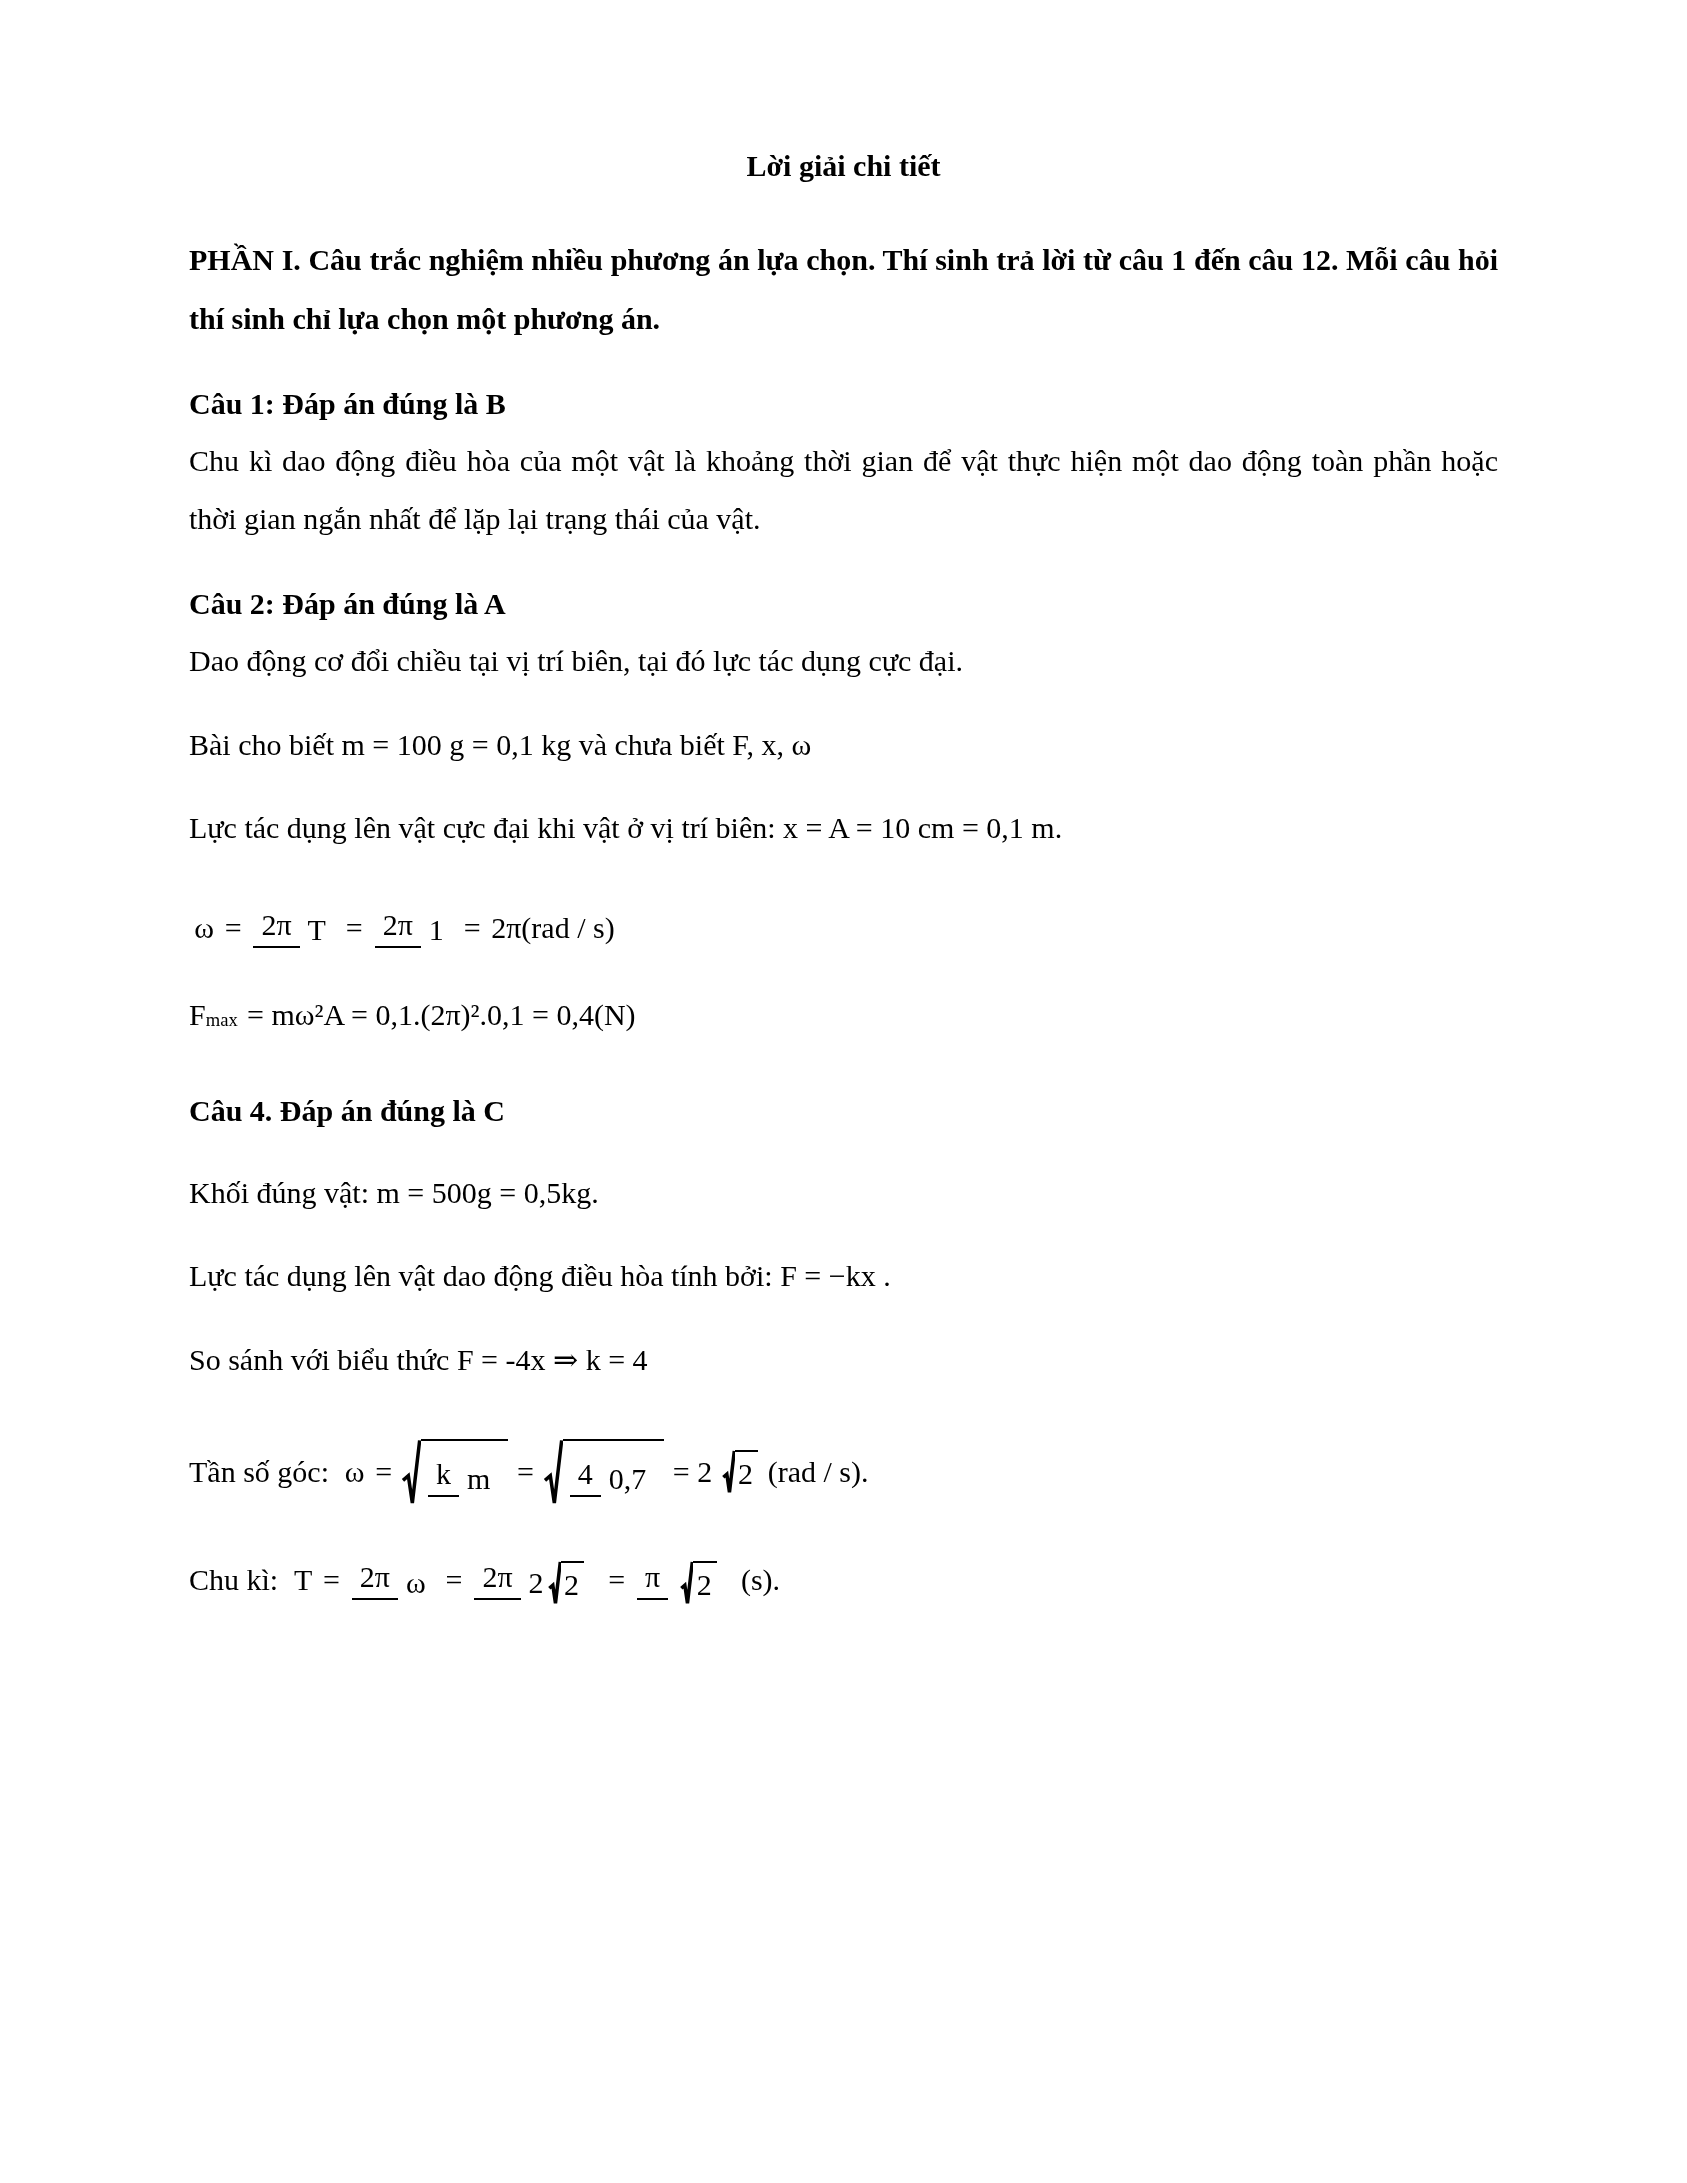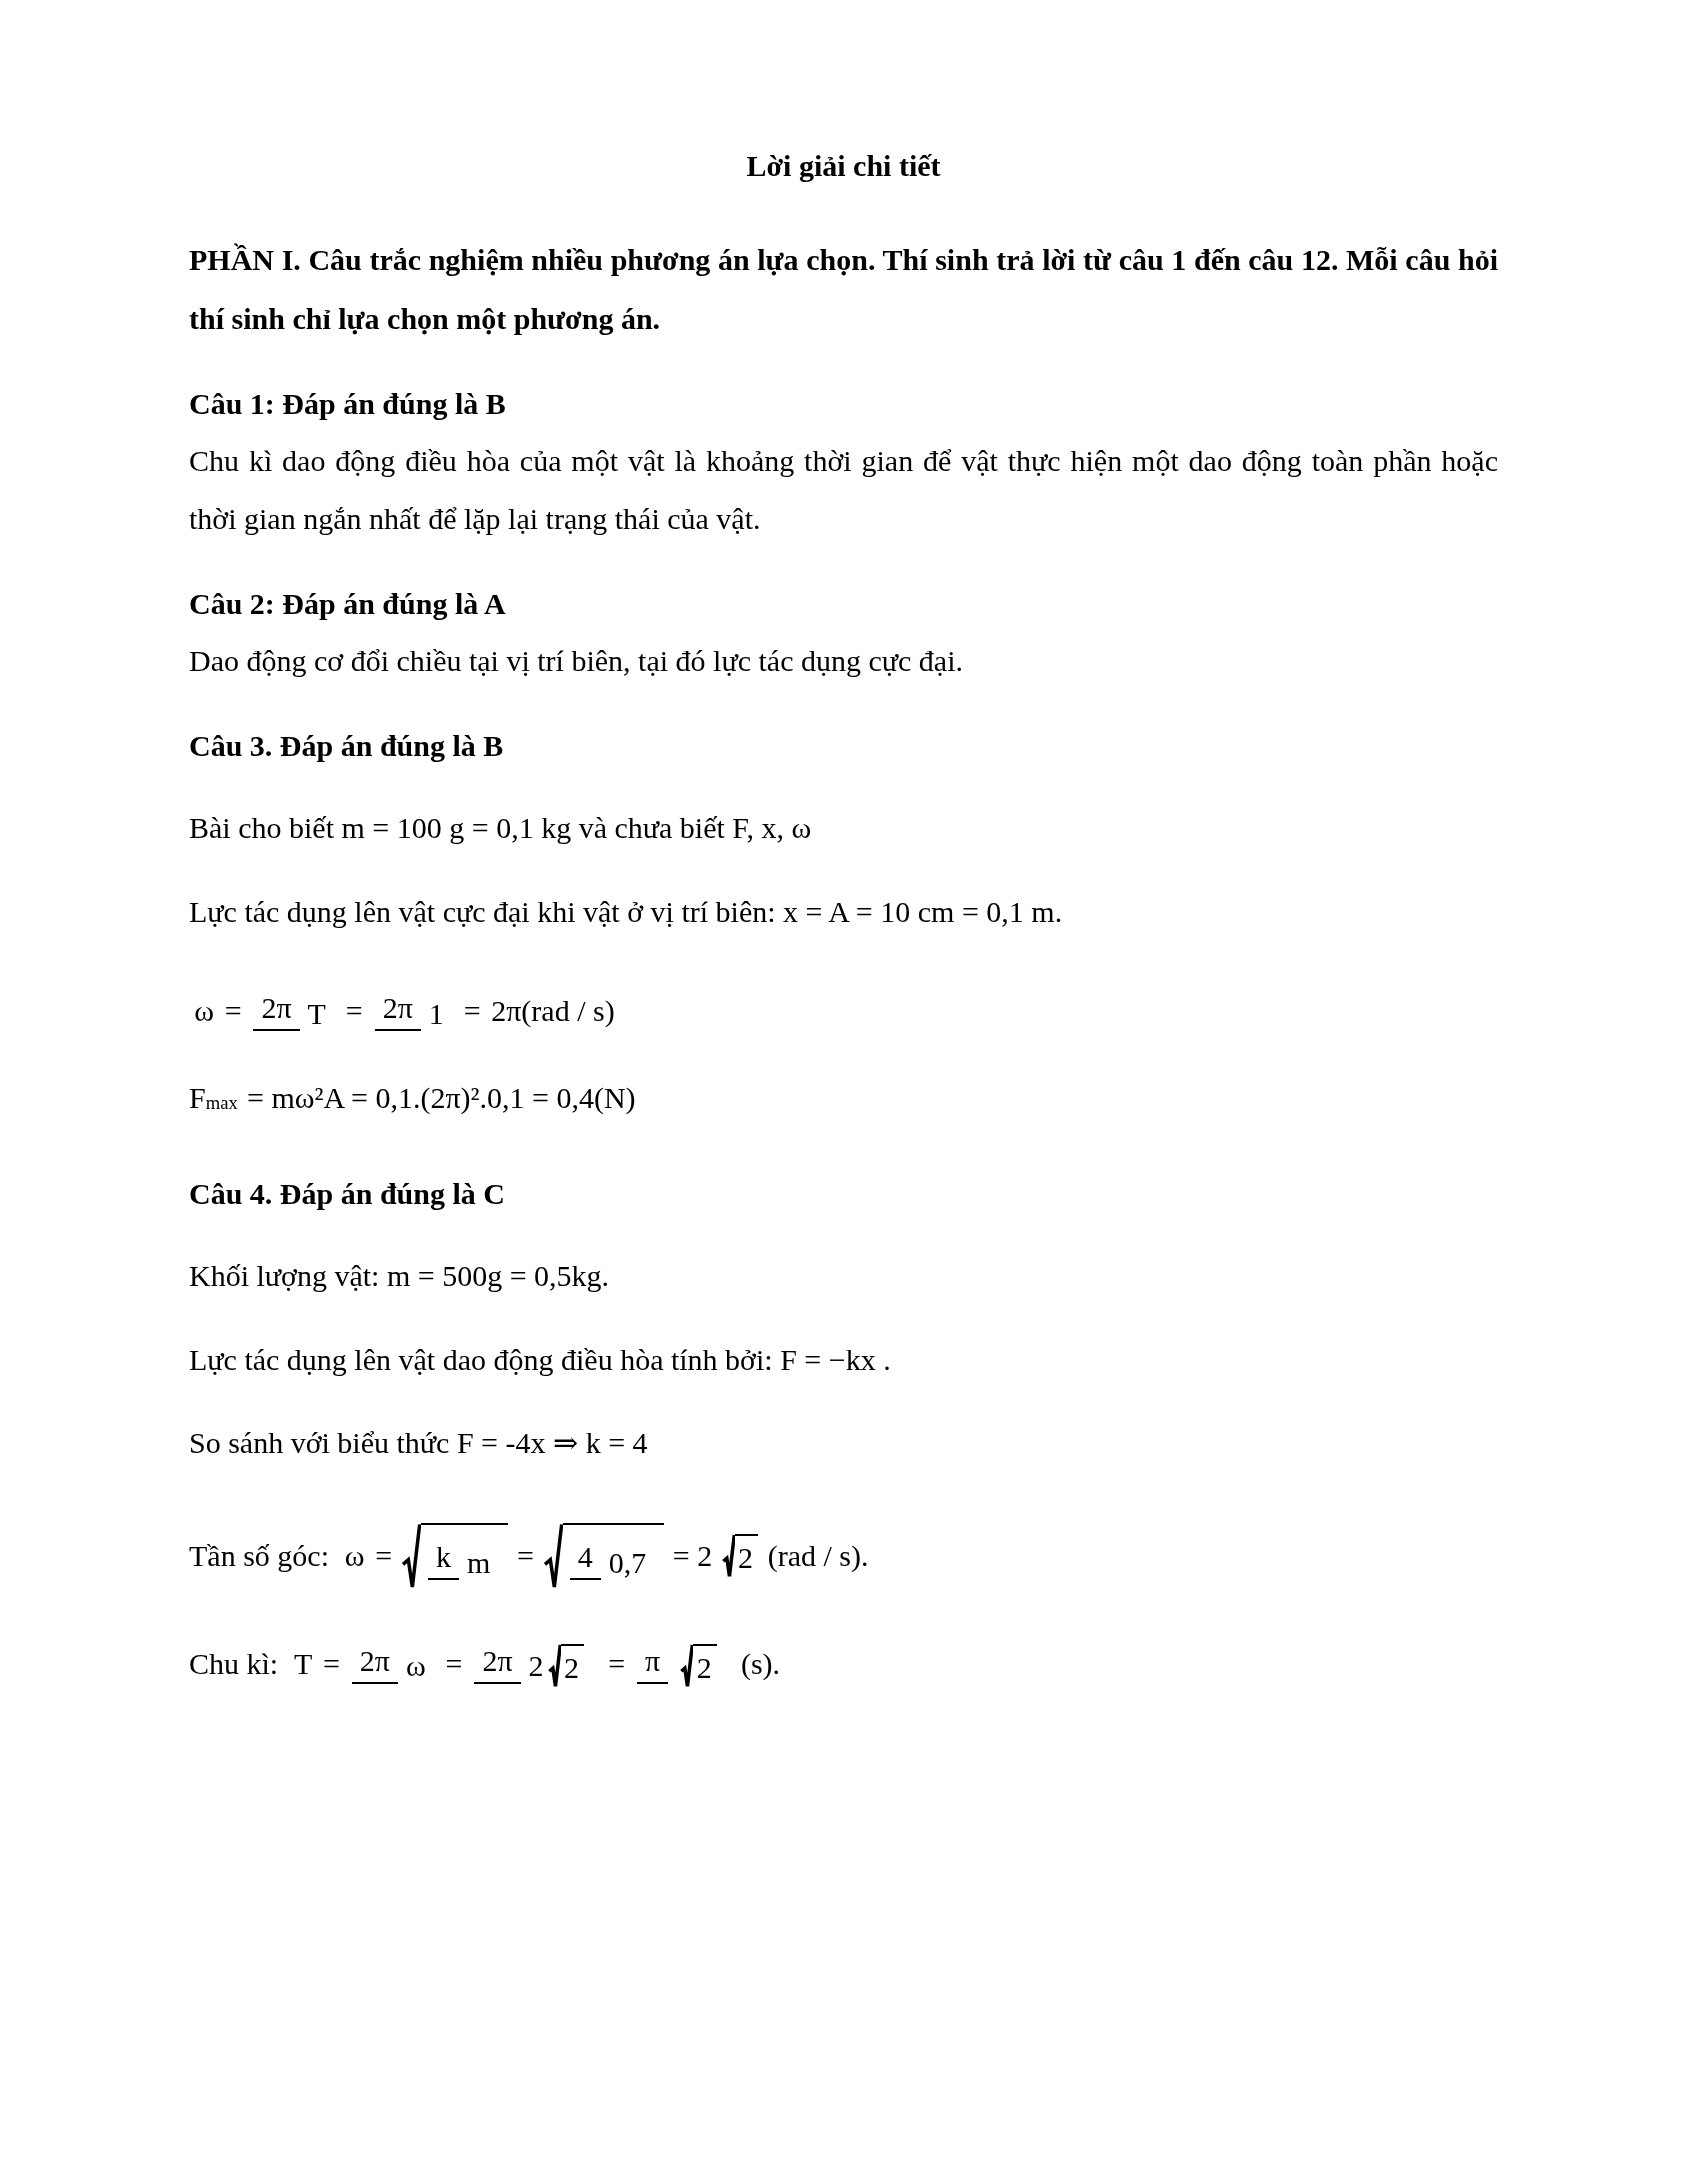--- a/index.html
+++ b/index.html
@@ -113,21 +113,20 @@
 
 
   <div class="part-heading">PHẦN I. Câu trắc nghiệm nhiều phương án lựa chọn. Thí sinh trả lời từ câu 1 đến câu 12. Mỗi câu hỏi thí sinh chỉ lựa chọn một phương án.</div>
 
   <div class="q-heading">Câu 1: Đáp án đúng là B</div>
   <p class="para">Chu kì dao động điều hòa của một vật là khoảng thời gian để vật thực hiện một dao động toàn phần hoặc thời gian ngắn nhất để lặp lại trạng thái của vật.</p>
 
   <div class="q-heading">Câu 2: Đáp án đúng là A</div>
   <p class="para">Dao động cơ đổi chiều tại vị trí biên, tại đó lực tác dụng cực đại.</p>
 
-  <div class="q-heading">Câu 3. Đáp án đúng là B</div>
   <p class="line">Bài cho biết m = 100 g = 0,1 kg và chưa biết F, x,  ω</p>
   <p class="line">Lực tác dụng lên vật cực đại khi vật ở vị trí biên: x = A = 10 cm = 0,1 m.</p>
 
   <div class="formula">
     <span class="tok">ω</span>
     <span class="tok">=</span>
     <span class="frac">
       <span class="num">2π</span>
       <span class="den">T</span>
     </span>
@@ -142,21 +141,21 @@
 
   <div class="formula">
     <span class="composite">
       <span>F</span>
         <sub class="formula-sub">max</sub>
     </span>
     <span class="tok">= mω²A = 0,1.(2π)².0,1 = 0,4(N)</span>
   </div>
 
   <div class="q-heading">Câu 4. Đáp án đúng là C</div>
-  <p class="line">Khối lượng vật:  m = 500g = 0,5kg.</p>
+  <p class="line">Khối đúng vật:  m = 500g = 0,5kg.</p>
   <p class="line">Lực tác dụng lên vật dao động điều hòa tính bởi:  F = −kx .</p>
   <p class="line">So sánh với biểu thức F = -4x ⇒ k = 4</p>
 
   <div class="formula">
     <span class="label">Tần số góc:</span>
     <span class="tok">ω</span>
     <span class="tok">=</span>
     <span class="sqrt">
       <svg class="radical" viewBox="0 0 30 100" preserveAspectRatio="none" aria-hidden="true">
         <path d="M3 62 L11 55 L17 96 L28 2" fill="none" stroke="#000" stroke-width="3.5" vector-effect="non-scaling-stroke"></path>

